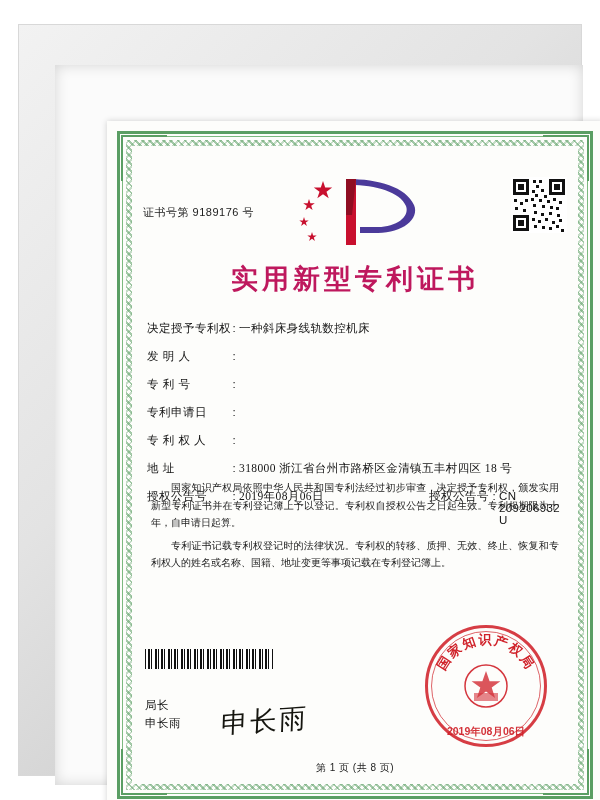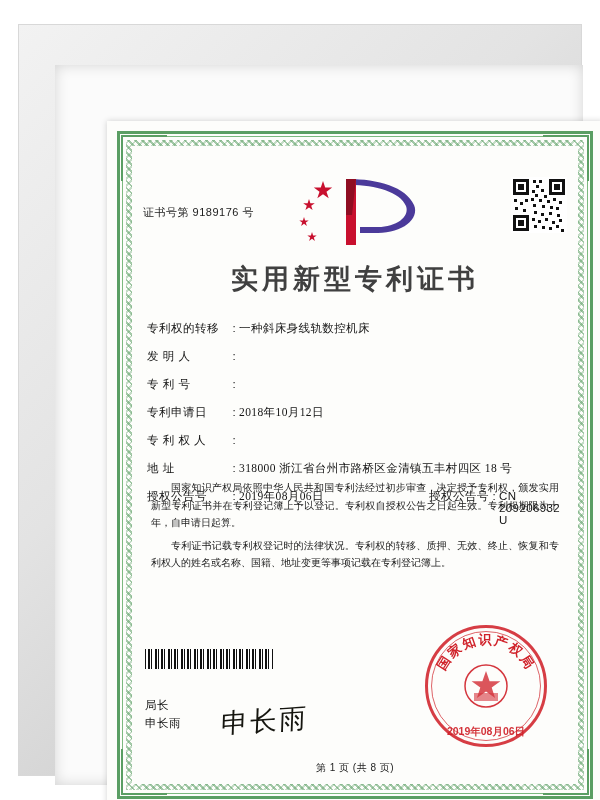--- a/index.html
+++ b/index.html
@@ -134,21 +134,21 @@
   .title {
     position: absolute;
     top: 112px;
     left: 0;
     right: 0;
     text-align: center;
     font-family: "DejaVu Sans", "Liberation Sans", sans-serif;
     font-size: 27px;
     font-weight: bold;
     letter-spacing: 4px;
-    color: #404040;
+    color: #be185d;
   }
 
   
   .fields {
     position: absolute;
     top: 172px;
     left: 12px;
     right: 12px;
   }
   .field-row {
@@ -398,39 +398,38 @@
                   <rect x="50" y="52" width="3" height="3"></rect>
               </g>
             </svg>
           </div>
 
           <div class="title">实用新型专利证书</div>
 
           <div class="fields">
 
             <div class="field-row">
-              <span class="field-label">专利权的转移</span>
+              <span class="field-label">决定授予专利权</span>
               <span class="field-colon">:</span>
               <span class="field-value">一种斜床身线轨数控机床</span>
             </div>
 
             <div class="field-row">
               <span class="field-label">发 明 人</span>
               <span class="field-colon">:</span>
             </div>
 
             <div class="field-row">
               <span class="field-label">专 利 号</span>
               <span class="field-colon">:</span>
             </div>
 
             <div class="field-row">
               <span class="field-label">专利申请日</span>
               <span class="field-colon">:</span>
-              <span class="field-value">2018年10月12日</span>
             </div>
 
             <div class="field-row">
               <span class="field-label">专 利 权 人</span>
               <span class="field-colon">:</span>
             </div>
 
             <div class="field-row">
               <span class="field-label">地 址</span>
               <span class="field-colon">:</span>

